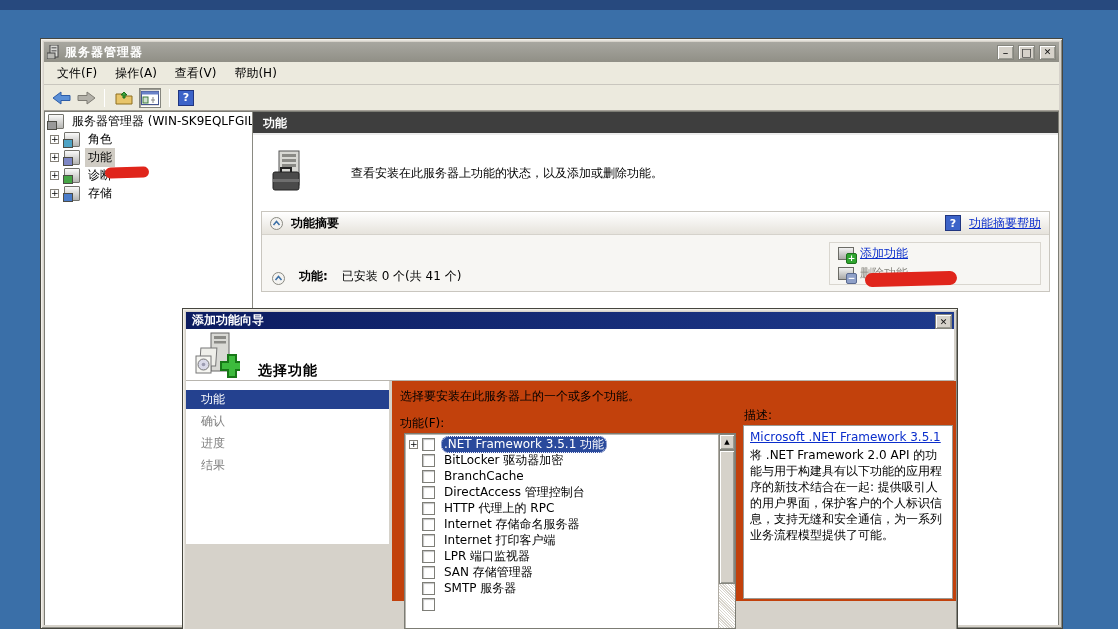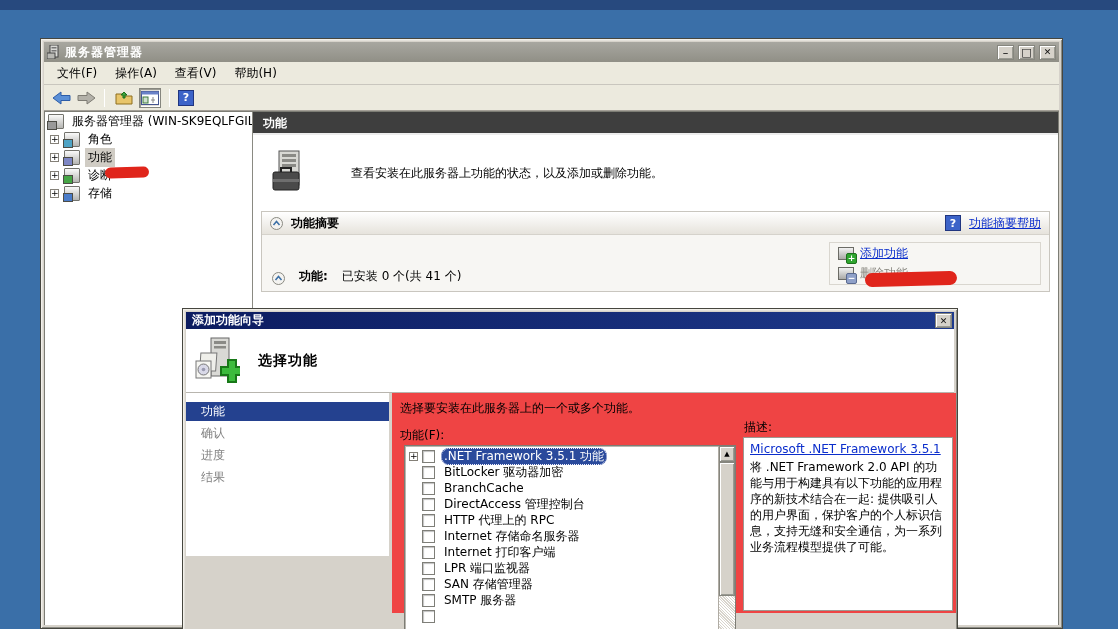--- a/index.html
+++ b/index.html
@@ -86,33 +86,33 @@
               background:linear-gradient(#F2F2F2,#A9A9A6); border:1px solid #6B6B65; }
   .feat-ico::after { content:"+"; position:absolute; right:-4px; bottom:-5px; color:#fff; background:#2FA52F;
                      width:9px; height:9px; line-height:8px; font-size:9px; font-weight:bold; text-align:center;
                      border:1px solid #1C701C; border-radius:2px; }
   .feat-ico.minus::after { content:"−"; background:#8FA0C8; border-color:#5A6A90; }
   .disabled-link { color:#8A8881; }
 
   
   .dialog { position:absolute; left:182px; top:308px; width:776px; height:332px; padding:3px;
             display:flex; flex-direction:column; z-index:5; overflow:visible; }
-  .dlg-titlebar { height:17px; background:linear-gradient(90deg,#0C1C60,#1E3A8C); display:flex; align-items:center;
+  .dlg-titlebar { height:17px; background:linear-gradient(90deg,#0C1C60,#1E3A8C); display:flex; align-items:flex-end;
                   padding:0 2px 0 6px; flex:none; }
   .dlg-titlebar .title { flex:1; color:#fff; font-weight:bold; }
-  .dlg-head { height:64px; background:#fff; border-bottom:1px solid #B8B5AE; display:flex; align-items:center;
+  .dlg-head { height:52px; background:#fff; border-bottom:1px solid #B8B5AE; display:flex; align-items:flex-end;
               padding-left:8px; flex:none; }
   .dlg-head h1 { font-size:14px; margin-left:18px; letter-spacing:1px; }
   .dlg-main { flex:1; position:relative; background:#D6D2CA; }
 
   .steps-panel { position:absolute; left:0; top:0; width:203px; height:163px; background:#fff; padding-top:9px; }
   .step { height:19px; line-height:19px; padding-left:15px; margin-bottom:3px; color:#7F7F7F; }
   .step.is-selected { background:#24418F; color:#fff; }
 
-  .page { position:absolute; left:206px; top:0; width:564px; height:220px; background:#ef4444; }
+  .page { position:absolute; left:206px; top:0; width:564px; height:220px; background:#c2410c; }
   .instruction { position:absolute; left:8px; top:7px; }
   .list-label { position:absolute; left:8px; top:34px; }
   .desc-label { position:absolute; left:352px; top:26px; }
 
   .listbox { position:absolute; left:12px; top:52px; width:332px; height:196px; background:#fff;
              border:1px solid #7C7C74; box-shadow: inset 1px 1px 0 #B9B6AF; padding:2px 18px 0 4px; z-index:2; }
   .frow { height:16px; display:flex; align-items:center; }
   .fexp { width:9px; height:9px; flex:none; border:1px solid #848078; background:#fff; margin-right:4px;
           font-size:9px; line-height:7px; text-align:center; visibility:hidden; }
   .fexp::before { content:"+"; }

